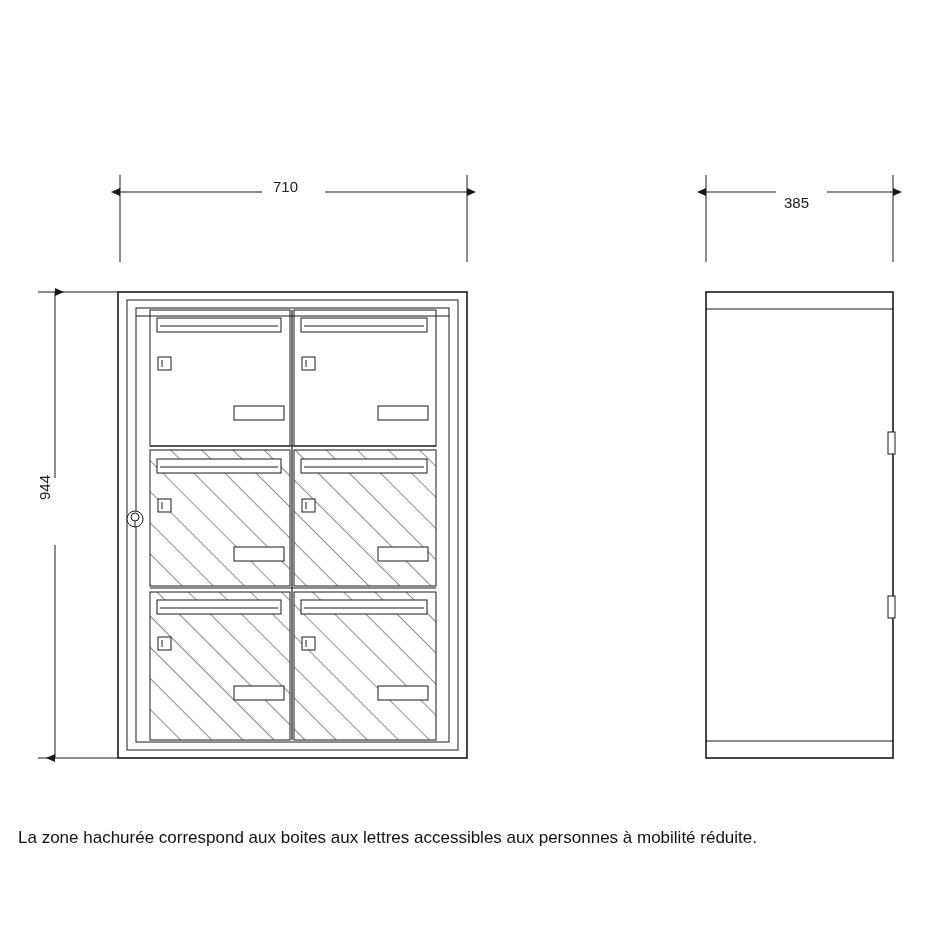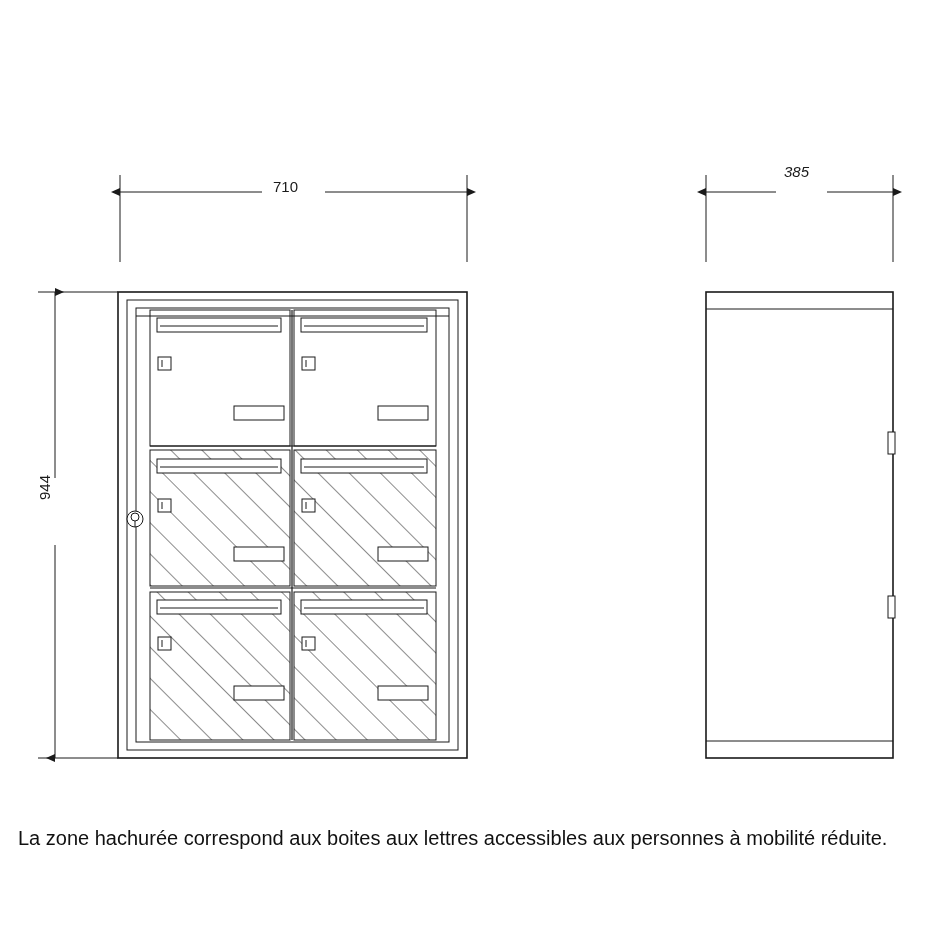--- a/index.html
+++ b/index.html
@@ -27,35 +27,35 @@
     height: 940px;
   }
   .dim-label {
     position: absolute;
     font-size: 15px;
     font-family: "Liberation Sans", sans-serif;
     color: #1a1a1a;
     white-space: nowrap;
   }
   #width-dim-label { left: 273px; top: 178px; text-align: right; }
-  #depth-dim-label { left: 784px; top: 163px; font-style: italic; }
+  #depth-dim-label { left: 784px; top: 194px; }
   #height-dim-label {
     left: 36px;
     top: 500px;
     transform: rotate(-90deg);
     transform-origin: left top;
   }
   .note-block {
     position: absolute;
     left: 18px;
     top: 824px;
     width: 910px;
   }
   .note-line {
-    font-size: 20px;
+    font-size: 17px;
     line-height: 28px;
     color: #111111;
     white-space: nowrap;
   }
 </style>
 </head>
 <body>
 
 <div class="stage">
 

